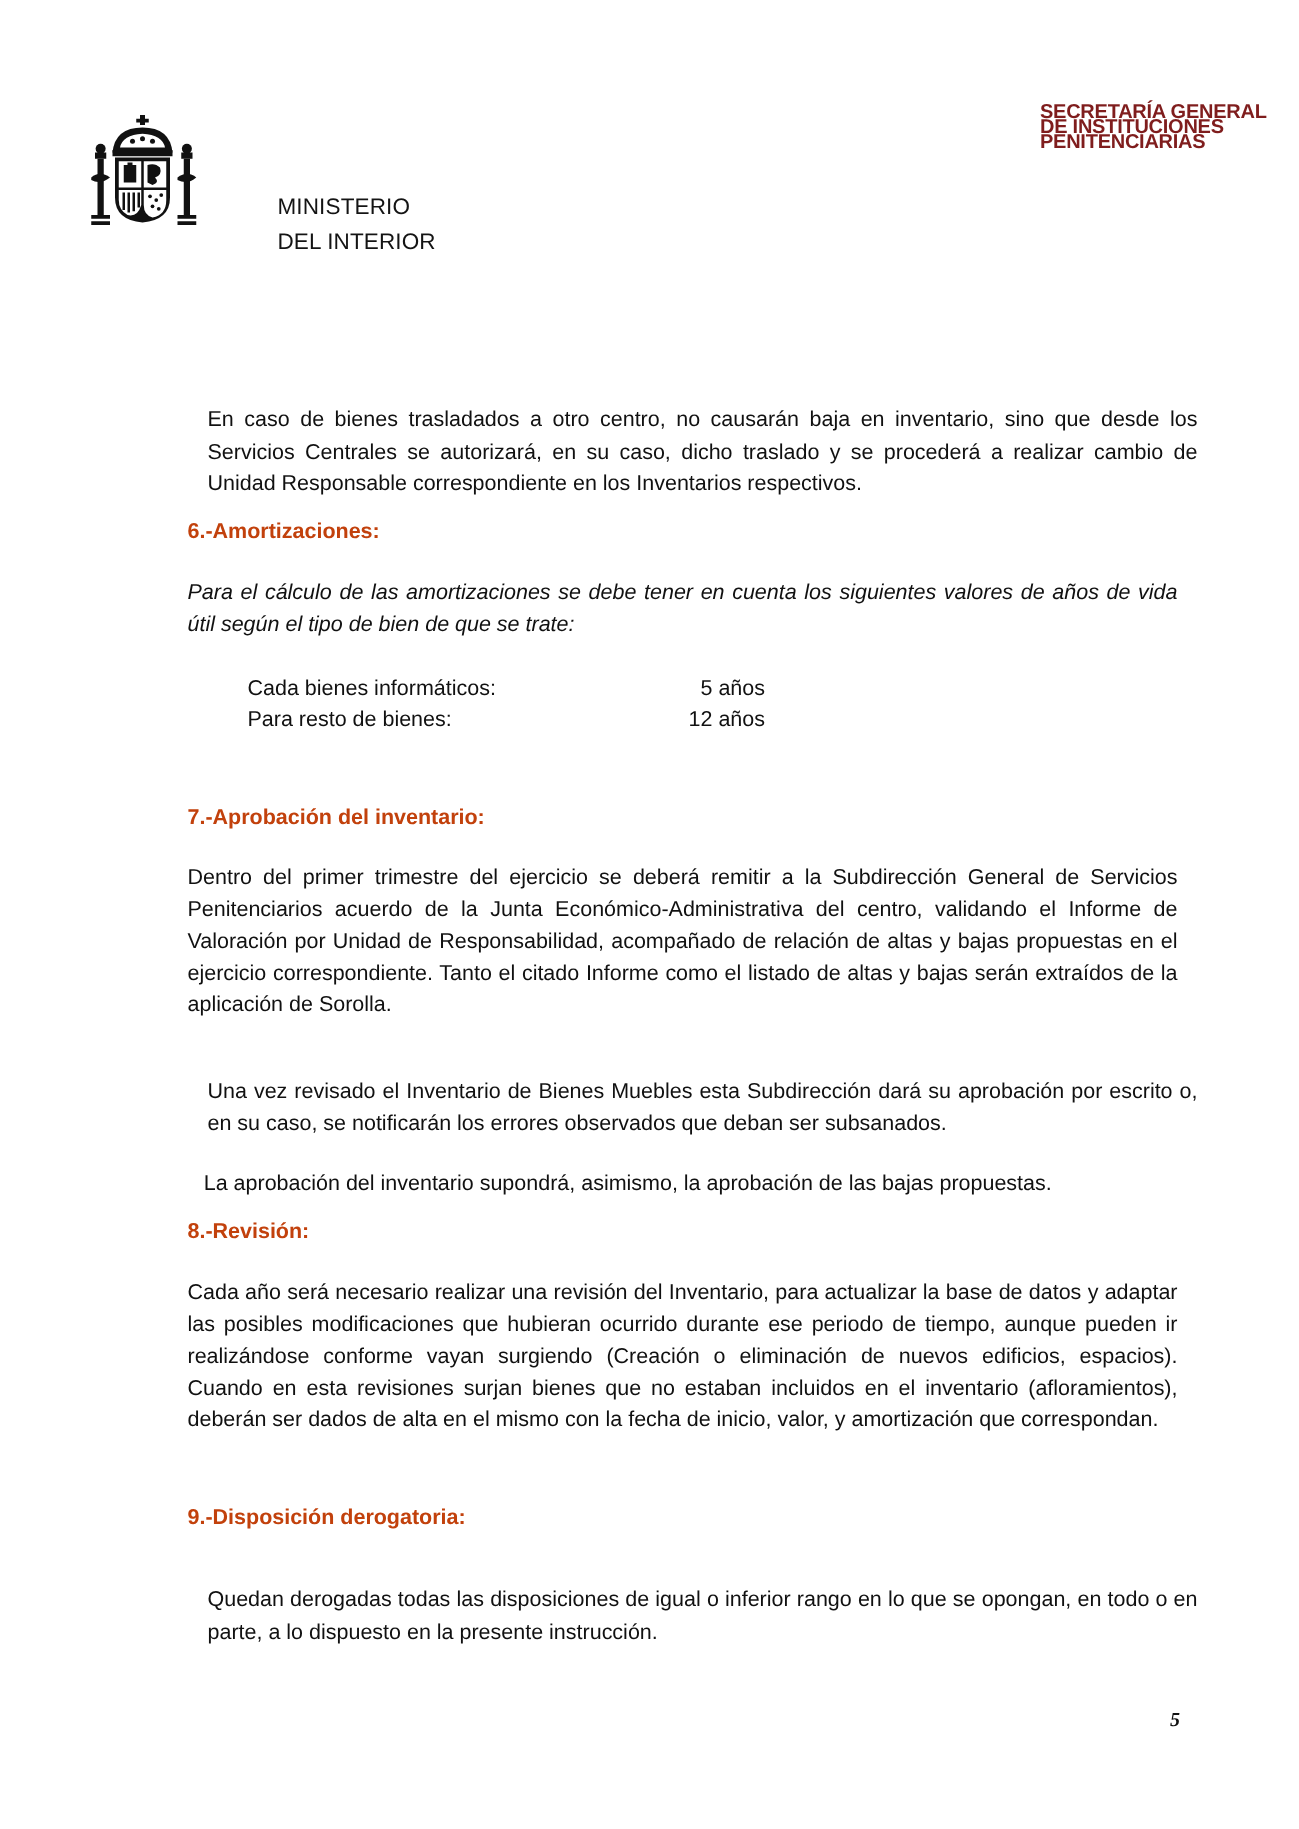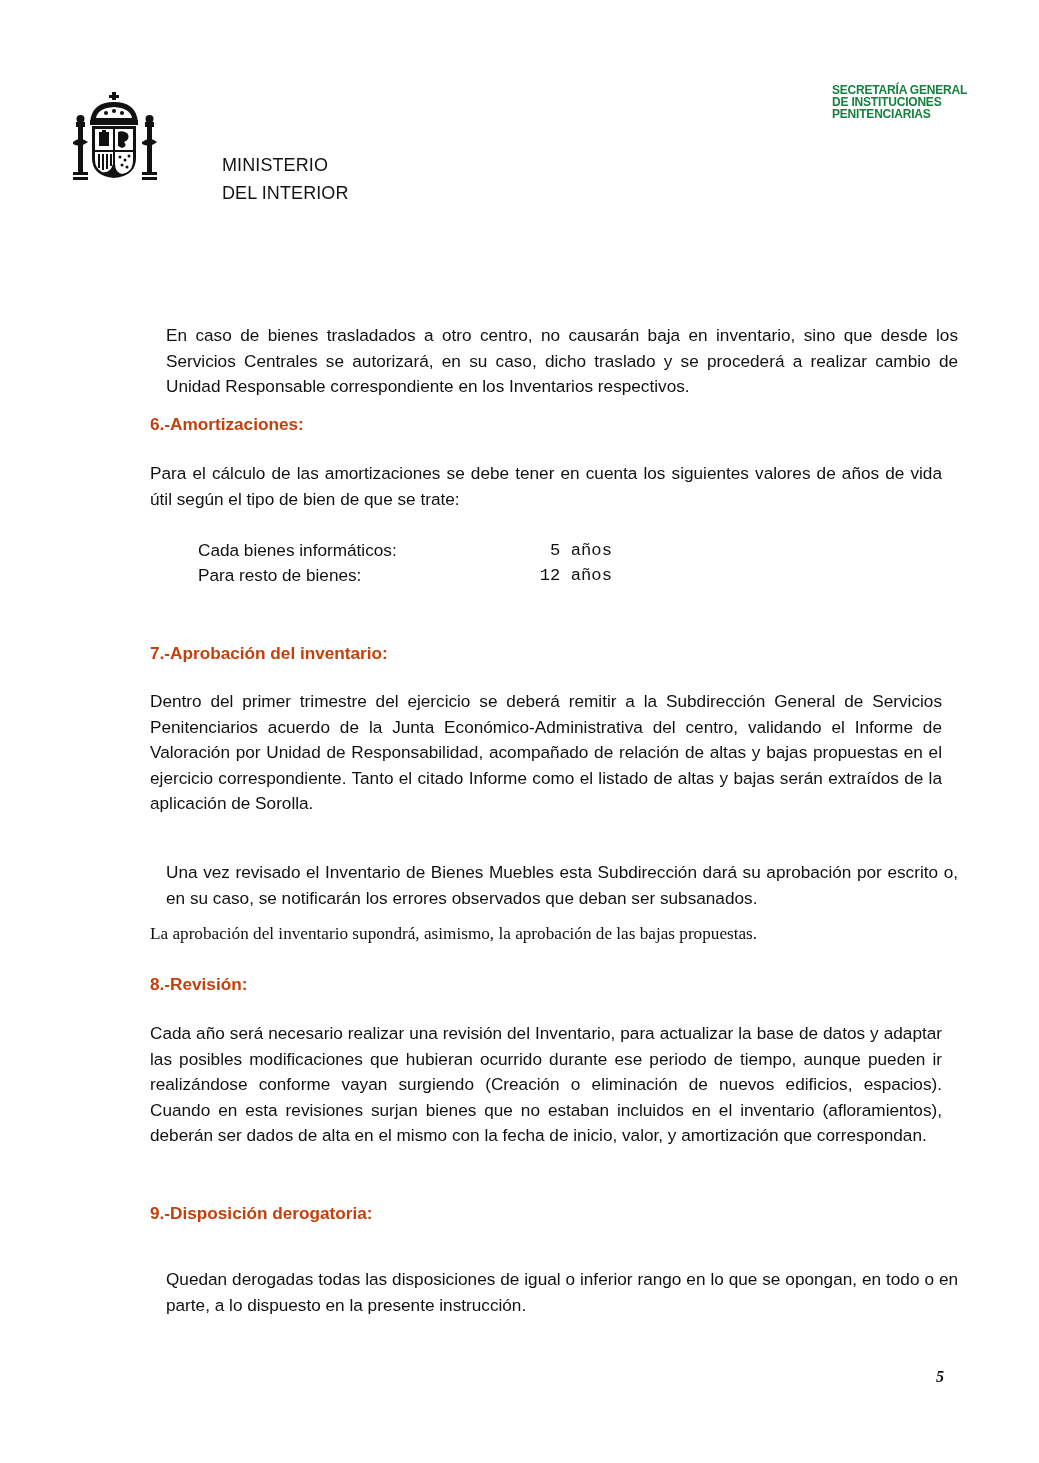--- a/index.html
+++ b/index.html
@@ -34,24 +34,24 @@
       top: 151px;
       font-size: 18px;
       line-height: 28px;
       color: #141414;
       letter-spacing: 0.1px;
     }
     .secretaria {
       position: absolute;
       left: 832px;
       top: 84px;
-      font-size: 12px;
+      font-size: 16px;
       line-height: 12px;
       font-weight: bold;
-      color: #15803d;
+      color: #7f1d1d;
       letter-spacing: -0.2px;
     }
     .body-text {
       position: absolute;
       left: 150px;
       width: 792px;
       font-size: 17.2px;
       line-height: 25.5px;
       color: #111111;
       text-align: justify;
@@ -75,21 +75,20 @@
     .table-row .label {
       position: absolute;
       left: 0;
       top: 0;
     }
     .table-row .value {
       position: absolute;
       right: 6px;
       top: 0;
       text-align: right;
-      font-family: Liberation Mono, monospace;
     }
     .page-number {
       position: absolute;
       left: 936px;
       top: 1368px;
       font-family: "Liberation Serif", serif;
       font-style: italic;
       font-weight: bold;
       font-size: 16px;
       color: #111111;
@@ -152,35 +151,35 @@
 
   <div class="secretaria">
     <div>SECRETARÍA GENERAL</div>
     <div>DE INSTITUCIONES</div>
     <div>PENITENCIARIAS</div>
   </div>
 
   <p class="body-text" style="top:307px; margin:16px;">En caso de bienes trasladados a otro centro, no causarán baja en inventario, sino que desde los Servicios Centrales se autorizará, en su caso, dicho traslado y se procederá a realizar cambio de Unidad Responsable correspondiente en los Inventarios respectivos.</p>
 
   <div class="heading" style="top:412px;">6.-Amortizaciones:</div>
-  <p class="body-text" style="top:461px; margin:0;">Para el cálculo de las amortizaciones se debe tener en cuenta los siguientes valores de años de vida útil según el tipo de bien de que se trate:</p>
+  <p class="body-text" style="top:461px; margin:0;font-style:italic;">Para el cálculo de las amortizaciones se debe tener en cuenta los siguientes valores de años de vida útil según el tipo de bien de que se trate:</p>
 
   <div class="table-row" style="top:538px;">
     <span class="label">Cada bienes informáticos:</span>
     <span class="value">5 años</span>
   </div>
   <div class="table-row" style="top:563px;">
     <span class="label">Para resto de bienes:</span>
     <span class="value">12 años</span>
   </div>
 
   <div class="heading" style="top:641px;">7.-Aprobación del inventario:</div>
   <p class="body-text" style="top:689px; margin:0;">Dentro del primer trimestre del ejercicio se deberá remitir a la Subdirección General de Servicios Penitenciarios acuerdo de la Junta Económico-Administrativa del centro, validando el Informe de Valoración por Unidad de Responsabilidad, acompañado de relación de altas y bajas propuestas en el ejercicio correspondiente. Tanto el citado Informe como el listado de altas y bajas serán extraídos de la aplicación de Sorolla.</p>
   <p class="body-text" style="top:844px; margin:16px;">Una vez revisado el Inventario de Bienes Muebles esta Subdirección dará su aprobación por escrito o, en su caso, se notificarán los errores observados que deban ser subsanados.</p>
-  <p class="body-text" style="top:921px; margin:0;font-family:Liberation Serif, serif;">La aprobación del inventario supondrá, asimismo, la aprobación de las bajas propuestas.</p>
+  <p class="body-text" style="top:921px; margin:13px;">La aprobación del inventario supondrá, asimismo, la aprobación de las bajas propuestas.</p>
 
   <div class="heading" style="top:972px;">8.-Revisión:</div>
   <p class="body-text" style="top:1021px; margin:0;">Cada año será necesario realizar una revisión del Inventario, para actualizar la base de datos y adaptar las posibles modificaciones que hubieran ocurrido durante ese periodo de tiempo, aunque pueden ir realizándose conforme vayan surgiendo (Creación o eliminación  de nuevos edificios, espacios). Cuando en esta revisiones surjan bienes que no estaban incluidos en el inventario (afloramientos), deberán ser dados de alta en el mismo con la fecha de inicio, valor, y amortización que correspondan.</p>
 
   <div class="heading" style="top:1201px;">9.-Disposición derogatoria:</div>
   <p class="body-text" style="top:1251px; margin:16px;">Quedan derogadas todas las disposiciones de igual o inferior rango en lo que se opongan, en todo o en parte, a lo dispuesto en la presente instrucción.</p>
 
   <div class="page-number">5</div>
 </div>
 

